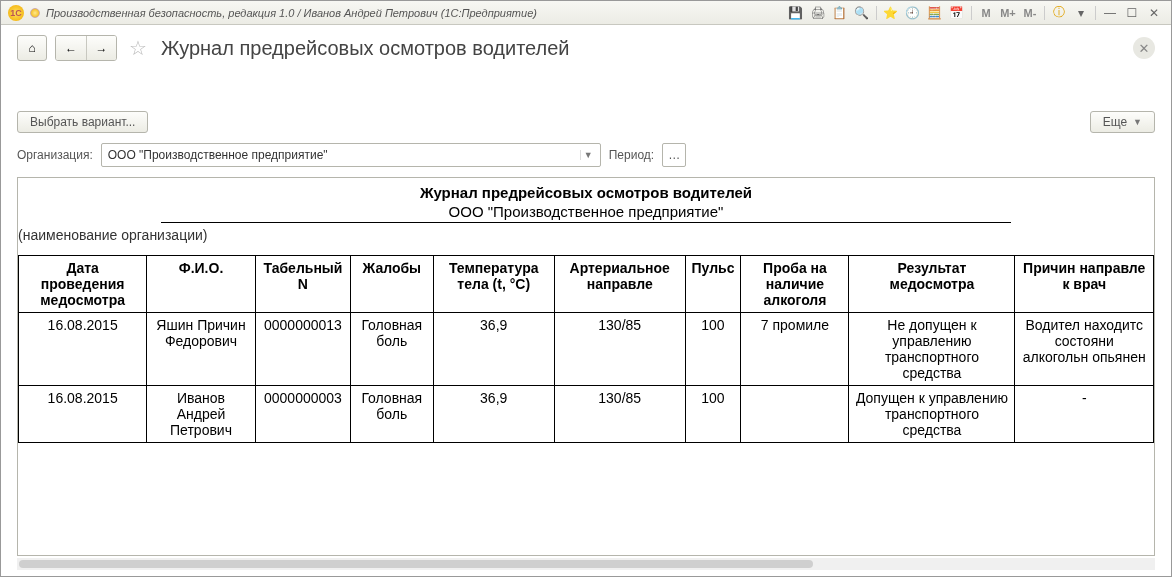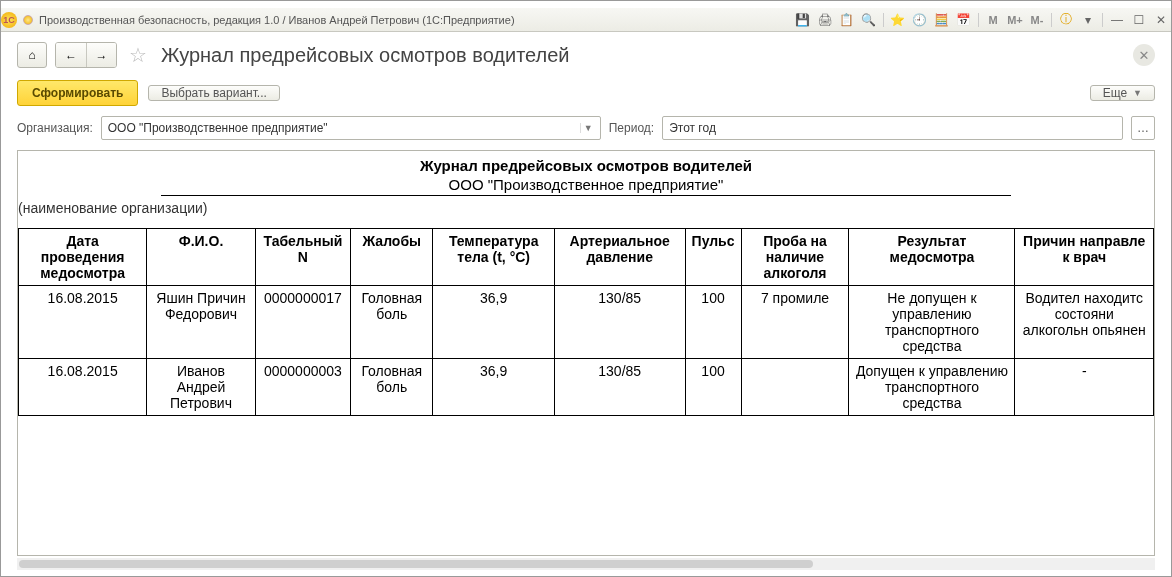--- a/index.html
+++ b/index.html
@@ -1,37 +1,37 @@
 <!DOCTYPE html>
 <html><head>
 <meta charset="utf-8">
 <style>
   * { box-sizing: border-box; }
   html, body { margin: 0; padding: 0; font-family: Arial, sans-serif; font-size: 12px; background: #f0f0f0; }
   .window { width: 1172px; height: 577px; background: #fff; border: 1px solid #999; display: flex; flex-direction: column; }
-  .titlebar { height: 24px; background: linear-gradient(#f7f7f3, #ecece5); border-bottom: 1px solid #c8c8c0; display: flex; align-items: center; padding: 0 0; margin-top: 7px; }
+  .titlebar { height: 24px; background: linear-gradient(#f7f7f3, #ecece5); border-bottom: 1px solid #c8c8c0; display: flex; align-items: center; padding: 0 7px; }
   .title-ico { width: 16px; height: 16px; border-radius: 50%; background: radial-gradient(#ffe35c, #f0a800); margin-right: 6px; display:flex; align-items:center; justify-content:center; font-size:9px; font-weight:bold; color:#b55; }
   .title-dot { width:10px; height:10px; border-radius:50%; background:radial-gradient(#ffe88c,#f0b000); border:1px solid #caa; margin-right:6px; }
-  .title-text { font-size: 11px; color: #555; flex: 1; }
+  .title-text { font-size: 11px; color: #555; flex: 1; font-style: italic; }
   .tb-icons { display: flex; align-items: center; gap: 2px; }
   .tb-btn { width: 20px; height: 18px; display:flex; align-items:center; justify-content:center; font-size:12px; color:#666; cursor:pointer; border-radius:2px; }
   .tb-sep { width:1px; height:14px; background:#ccc; margin:0 2px; }
   .m-txt { font-size:11px; font-weight:bold; color:#888; }
   .content { flex:1; padding: 10px 16px 6px 16px; display:flex; flex-direction:column; overflow:hidden; }
   .toprow { display:flex; align-items:center; gap:8px; margin-bottom:12px; }
   .icon-btn { height:26px; min-width:30px; border:1px solid #b5b5ac; border-radius:3px; background:linear-gradient(#fdfdfb,#ecece4); display:flex; align-items:center; justify-content:center; cursor:pointer; padding:0 6px; }
   .nav-group { display:flex; border:1px solid #b5b5ac; border-radius:3px; overflow:hidden; height:26px; }
   .nav-group .nav-b { width:30px; display:flex; align-items:center; justify-content:center; background:linear-gradient(#fdfdfb,#ecece4); cursor:pointer; }
   .nav-group .nav-b + .nav-b { border-left:1px solid #c8c8c0; }
   .star { color:#bbb; font-size:20px; margin-left:4px; }
   .page-title { font-size:20px; color:#444; margin-left:6px; }
   .close-x { margin-left:auto; width:22px; height:22px; border-radius:50%; background:#e8e8e2; display:flex; align-items:center; justify-content:center; color:#888; cursor:pointer; font-size:13px; }
   .row2 { display:flex; align-items:center; gap:10px; margin-bottom:10px; }
   .btn-yellow { height:26px; padding:0 14px; border:1px solid #d0a800; border-radius:3px; background:linear-gradient(#ffe86a,#ffd338); font-weight:bold; color:#5a4a00; cursor:pointer; display:flex; align-items:center; }
-  .btn-plain { height:16px; padding:0 12px; border:1px solid #b5b5ac; border-radius:3px; background:linear-gradient(#fdfdfb,#ecece4); color:#555; cursor:pointer; display:flex; align-items:center; }
+  .btn-plain { height:22px; padding:0 12px; border:1px solid #b5b5ac; border-radius:3px; background:linear-gradient(#fdfdfb,#ecece4); color:#555; cursor:pointer; display:flex; align-items:center;margin-top:38px; }
   .btn-more { margin-left:auto;justify-content:flex-end; }
   .btn-more .chev { margin-left:6px; font-size:9px; color:#777; }
   .row3 { display:flex; align-items:center; gap:8px; margin-bottom:10px; }
   .lbl { color:#555; }
   .combo { height:24px; border:1px solid #b5b5ac; border-radius:2px; background:#fff; display:flex; align-items:center; padding:0 4px 0 6px; }
   .combo .val { flex:1; color:#333; }
   .combo .dd { width:16px; text-align:center; color:#777; border-left:1px solid #ddd; font-size:9px; cursor:pointer; }
   .org-combo { width:500px; }
   .period-combo { flex:1; }
   .dots-btn { width:24px; height:24px; border:1px solid #b5b5ac; border-radius:2px; background:#fff; display:flex; align-items:center; justify-content:center; cursor:pointer; color:#555; }
@@ -95,38 +95,34 @@
         </div>
       </div>
       <span class="star">☆</span>
       <span class="page-title">Журнал предрейсовых осмотров водителей</span>
       <div class="close-x">
         <span>✕</span>
       </div>
     </div>
 
     <div class="row2">
-      <div class="btn-yellow">Сформировать</div>
       <div class="btn-plain">Выбрать вариант...</div>
       <div class="btn-plain btn-more">
         <span>Еще</span>
         <span class="chev">▼</span>
       </div>
     </div>
 
     <div class="row3">
       <span class="lbl">Организация:</span>
       <div class="combo org-combo">
         <span class="val">ООО "Производственное предприятие"</span>
         <span class="dd">▼</span>
       </div>
       <span class="lbl">Период:</span>
-      <div class="combo period-combo">
-        <span class="val">Этот год</span>
-      </div>
       <div class="dots-btn">
         <span>…</span>
       </div>
     </div>
 
     <div class="report-wrap">
       <div class="report-inner">
         <div class="rpt-title">Журнал предрейсовых осмотров водителей</div>
         <div class="rpt-sub-wrap">
           <div class="rpt-sub">ООО "Производственное предприятие"</div>
@@ -134,32 +130,32 @@
         <div class="rpt-hint">(наименование организации)</div>
 
         <table class="data">
           <thead>
             <tr>
               <th>Дата проведения медосмотра</th>
               <th>Ф.И.О.</th>
               <th>Табельный N</th>
               <th>Жалобы</th>
               <th>Температура тела (t, °C)</th>
-              <th>Артериальное давление</th>
+              <th>Артериальное направле</th>
               <th>Пульс</th>
               <th>Проба на наличие алкоголя</th>
               <th>Результат медосмотра</th>
               <th>Причин направле к врач</th>
             </tr>
           </thead>
           <tbody id="tbody">
               <tr>
                 <td>16.08.2015</td>
                 <td>Яшин Причин Федорович</td>
-                <td>0000000017</td>
+                <td>0000000013</td>
                 <td>Головная боль</td>
                 <td>36,9</td>
                 <td>130/85</td>
                 <td>100</td>
                 <td>7 промиле</td>
                 <td>Не допущен к управлению транспортного средства</td>
                 <td>Водител находитс состояни алкогольн опьянен</td>
               </tr>
               <tr>
                 <td>16.08.2015</td>

